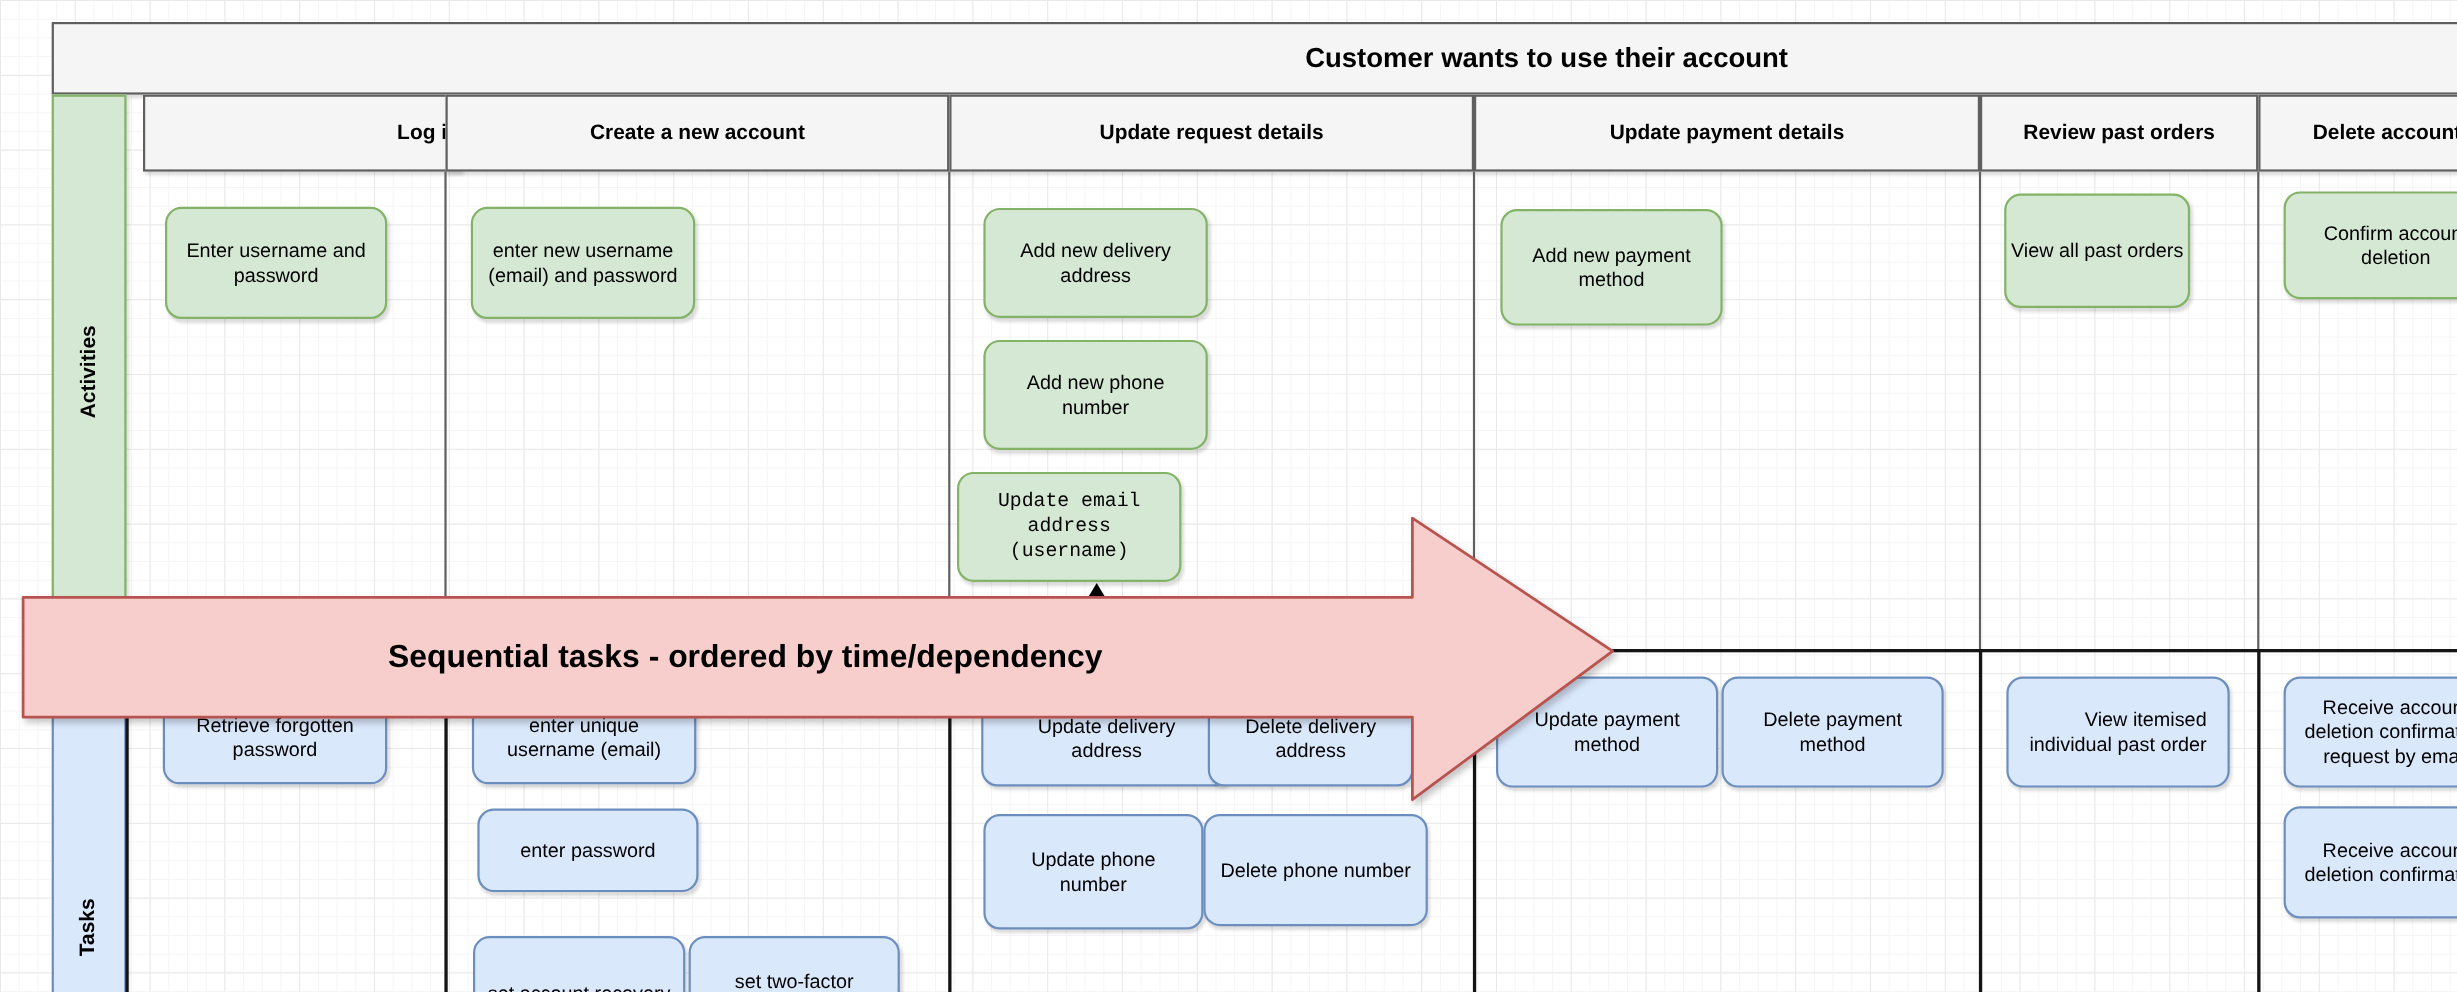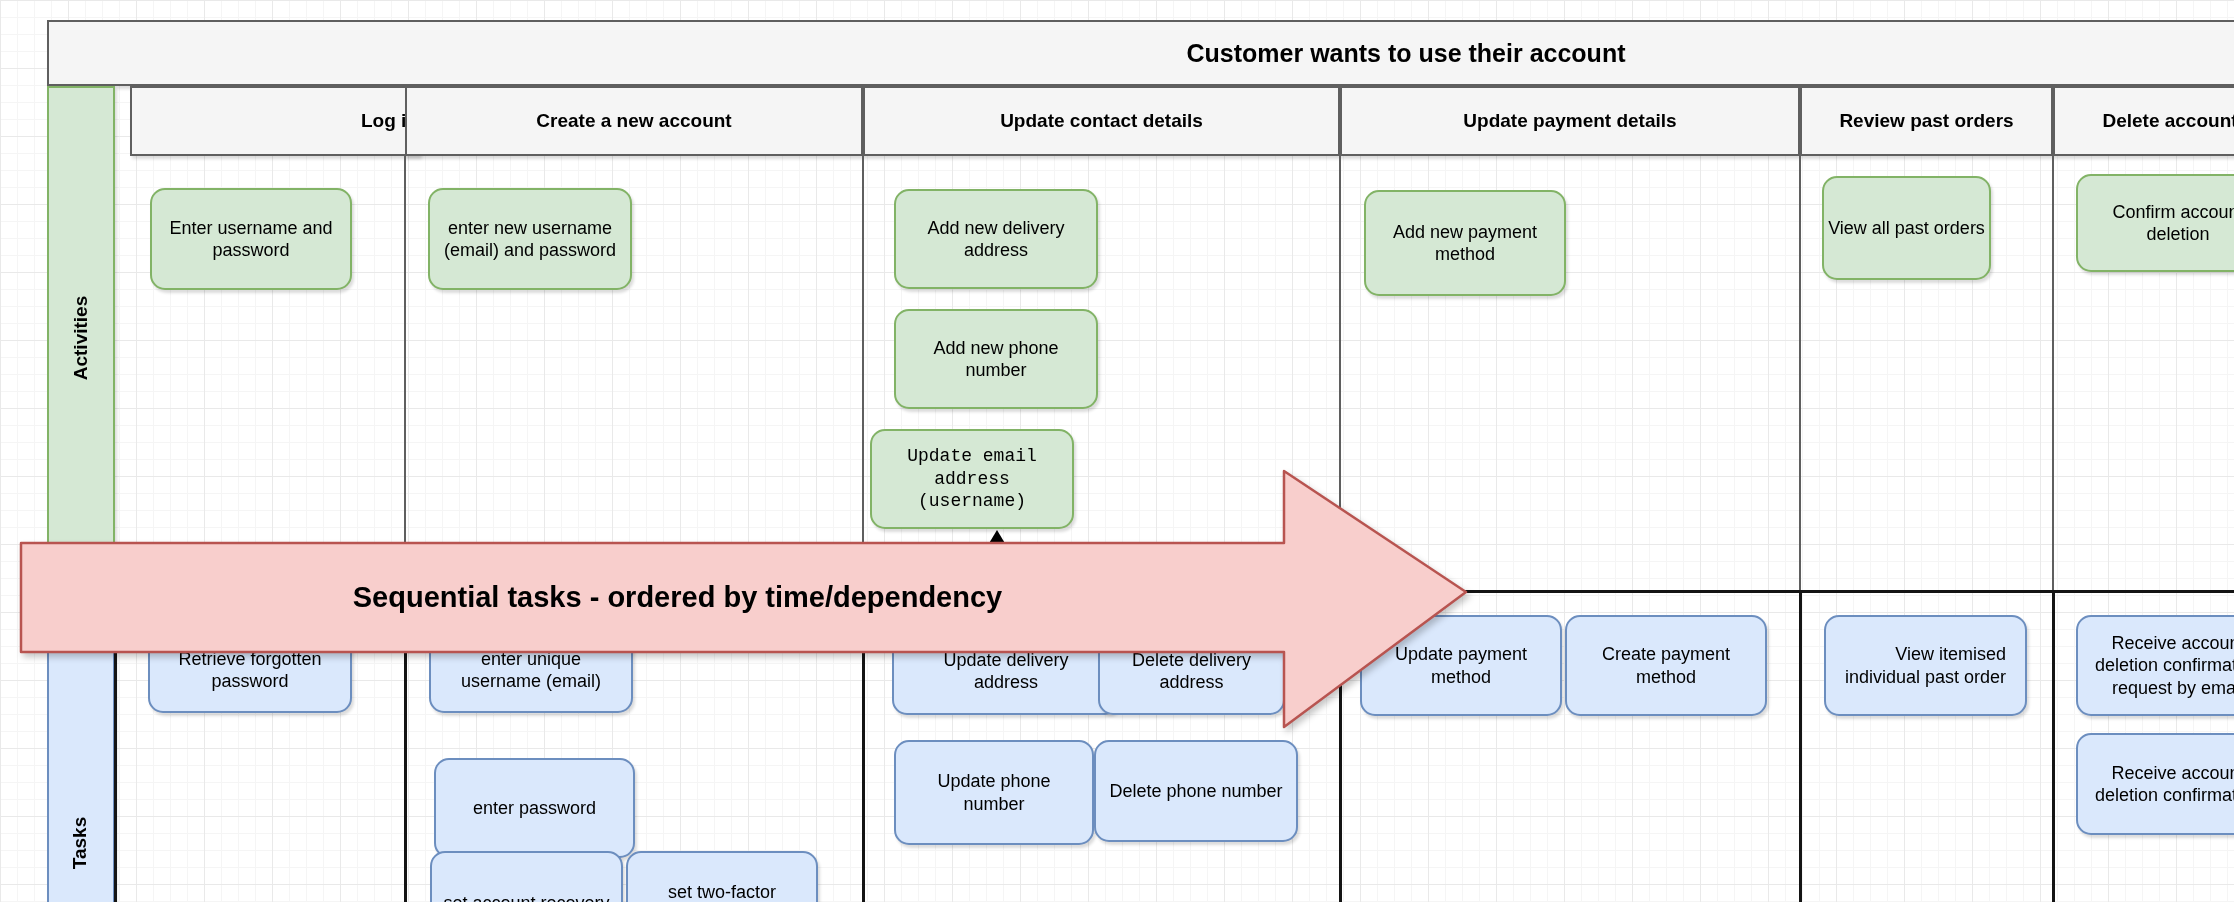--- a/index.html
+++ b/index.html
@@ -54,21 +54,21 @@
   </div>
 
   <div id="headers">
       <div class="abs bar hdr-cell shape" style="left: 130px; top: 86px; width: 290px; height: 70px; justify-content: flex-end;">
         <span>Log in</span>
       </div>
       <div class="abs bar hdr-cell shape" style="left: 405px; top: 86px; width: 458px; height: 70px;">
         <span>Create a new account</span>
       </div>
       <div class="abs bar hdr-cell shape" style="left: 863px; top: 86px; width: 477px; height: 70px;">
-        <span>Update contact details</span>
+        <span>Update request details</span>
       </div>
       <div class="abs bar hdr-cell shape" style="left: 1340px; top: 86px; width: 460px; height: 70px;">
         <span>Update payment details</span>
       </div>
       <div class="abs bar hdr-cell shape" style="left: 1800px; top: 86px; width: 253px; height: 70px;">
         <span>Review past orders</span>
       </div>
       <div class="abs bar hdr-cell shape" style="left: 2053px; top: 86px; width: 234px; height: 70px;">
         <span>Delete account</span>
       </div>
@@ -109,34 +109,34 @@
 (username)</div>
       <div class="abs card" style="left: 1364px; top: 190px; width: 202px; height: 106px; background: rgb(213, 232, 212); border-color: rgb(130, 179, 102);">Add new payment
 method</div>
       <div class="abs card" style="left: 1822px; top: 176px; width: 169px; height: 104px; background: rgb(213, 232, 212); border-color: rgb(130, 179, 102);">View all past orders</div>
       <div class="abs card" style="left: 2076px; top: 174px; width: 204px; height: 98px; background: rgb(213, 232, 212); border-color: rgb(130, 179, 102);">Confirm account
 deletion</div>
       <div class="abs card" style="left: 148px; top: 627px; width: 204px; height: 86px; background: rgb(218, 232, 252); border-color: rgb(108, 142, 191);">Retrieve forgotten
 password</div>
       <div class="abs card" style="left: 429px; top: 627px; width: 204px; height: 86px; background: rgb(218, 232, 252); border-color: rgb(108, 142, 191);">enter unique
 username (email)</div>
-      <div class="abs card" style="left: 434px; top: 758px; width: 201px; height: 100px; background: rgb(218, 232, 252); border-color: rgb(108, 142, 191);">enter password</div>
+      <div class="abs card" style="left: 434px; top: 735px; width: 201px; height: 76px; background: rgb(218, 232, 252); border-color: rgb(108, 142, 191);">enter password</div>
       <div class="abs card" style="left: 430px; top: 851px; width: 193px; height: 104px; background: rgb(218, 232, 252); border-color: rgb(108, 142, 191);">set account recovery</div>
       <div class="abs card" style="left: 626px; top: 851px; width: 192px; height: 104px; background: rgb(218, 232, 252); border-color: rgb(108, 142, 191);">set two-factor
 authentication</div>
       <div class="abs card" style="left: 892px; top: 627px; width: 228px; height: 88px; background: rgb(218, 232, 252); border-color: rgb(108, 142, 191);">Update delivery
 address</div>
       <div class="abs card" style="left: 1098px; top: 627px; width: 187px; height: 88px; background: rgb(218, 232, 252); border-color: rgb(108, 142, 191);">Delete delivery
 address</div>
       <div class="abs card" style="left: 894px; top: 740px; width: 200px; height: 105px; background: rgb(218, 232, 252); border-color: rgb(108, 142, 191);">Update phone
 number</div>
       <div class="abs card" style="left: 1094px; top: 740px; width: 204px; height: 102px; background: rgb(218, 232, 252); border-color: rgb(108, 142, 191);">Delete phone number</div>
       <div class="abs card" style="left: 1360px; top: 615px; width: 202px; height: 101px; background: rgb(218, 232, 252); border-color: rgb(108, 142, 191);">Update payment
 method</div>
-      <div class="abs card" style="left: 1565px; top: 615px; width: 202px; height: 101px; background: rgb(218, 232, 252); border-color: rgb(108, 142, 191);">Create payment
+      <div class="abs card" style="left: 1565px; top: 615px; width: 202px; height: 101px; background: rgb(218, 232, 252); border-color: rgb(108, 142, 191);">Delete payment
 method</div>
       <div class="abs card" style="left: 1824px; top: 615px; width: 203px; height: 101px; background: rgb(218, 232, 252); border-color: rgb(108, 142, 191); text-align: right;">View itemised
 individual past order</div>
       <div class="abs card" style="left: 2076px; top: 615px; width: 204px; height: 101px; background: rgb(218, 232, 252); border-color: rgb(108, 142, 191);">Receive account
 deletion confirmation
 request by email</div>
       <div class="abs card" style="left: 2076px; top: 733px; width: 204px; height: 102px; background: rgb(218, 232, 252); border-color: rgb(108, 142, 191);">Receive account
 deletion confirmation</div>
     </div>
 

